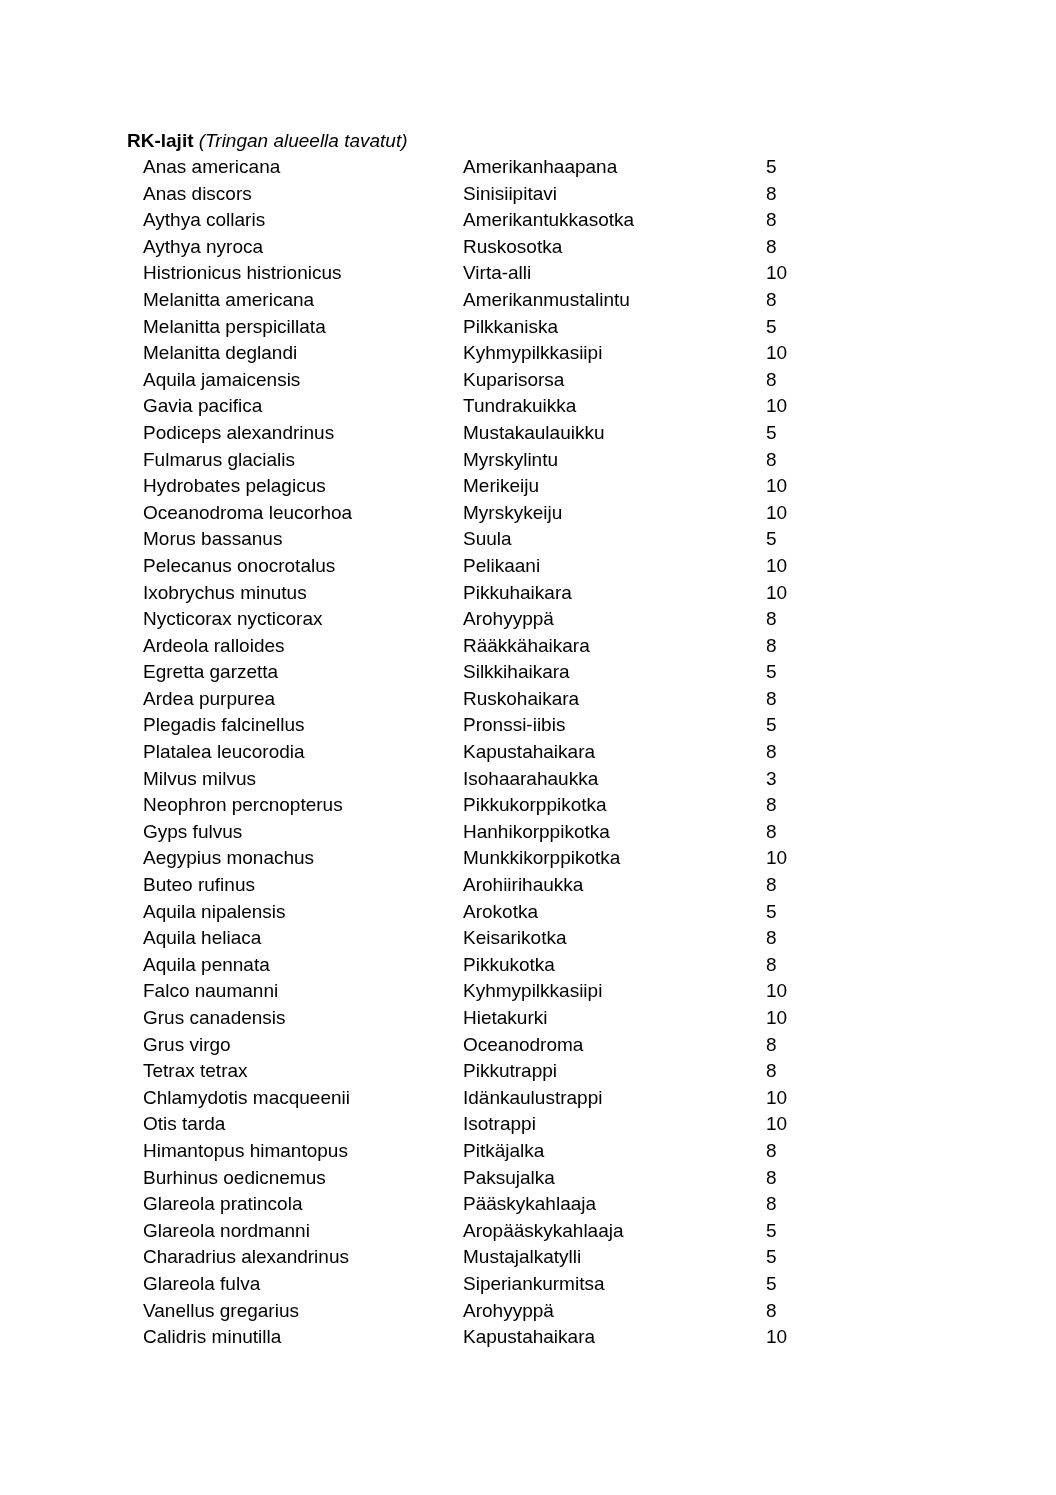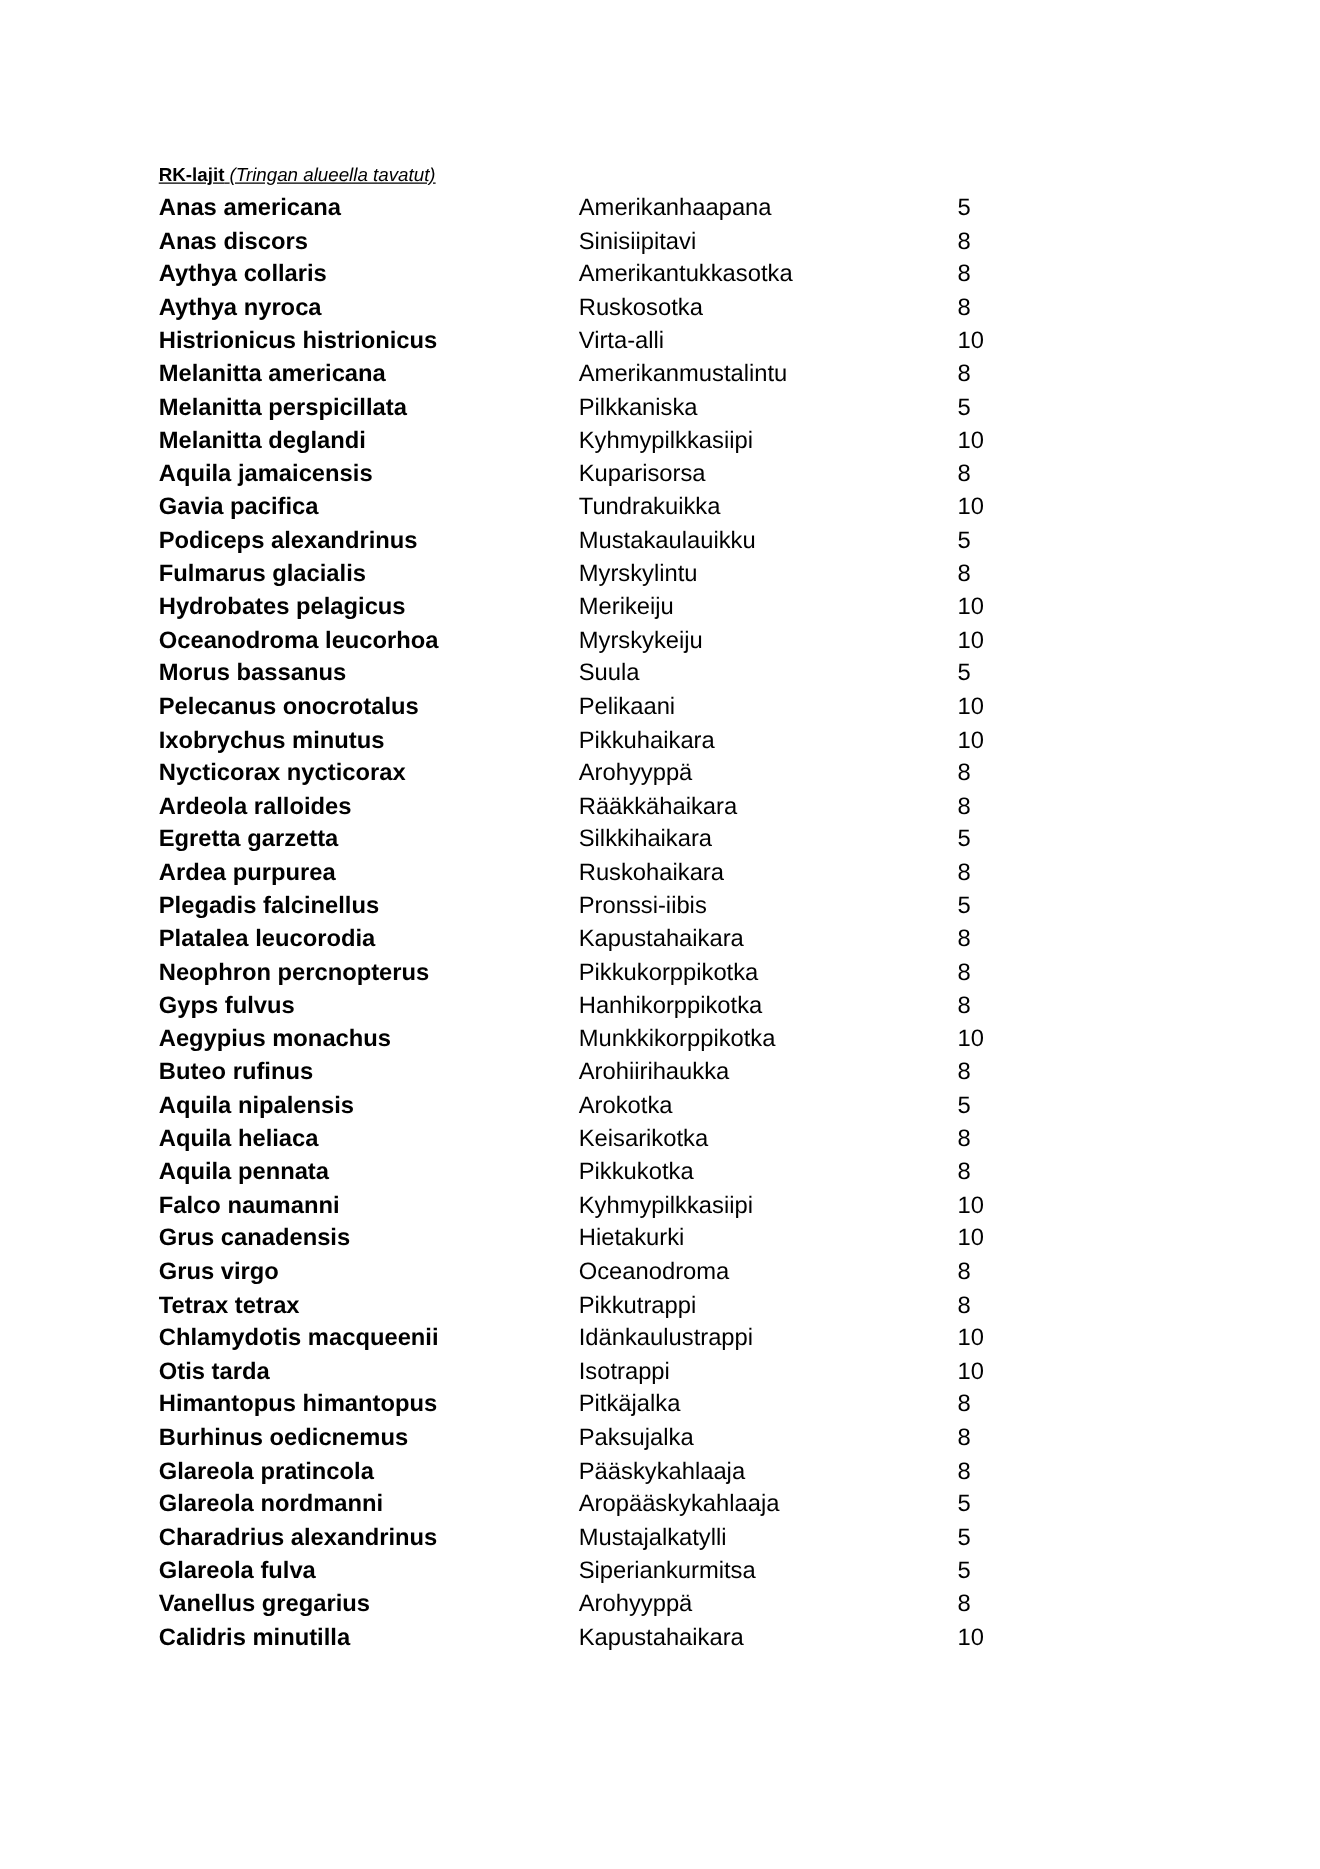--- a/index.html
+++ b/index.html
@@ -3,31 +3,30 @@
 <meta charset="utf-8">
 <style>
   html, body { margin: 0; padding: 0; background: #ffffff; }
   body {
     width: 1056px; height: 1495px; position: relative; overflow: hidden;
     font-family: "Liberation Sans", sans-serif; color: #000;
   }
   .page { position: absolute; left: 0; top: 0; width: 1056px; height: 1495px; background: #fff; }
   .title {
     position: absolute; left: 127px; top: 130px;
-    font-size: 15px; line-height: 22px; white-space: nowrap;
-    text-decoration: underline;
+    font-size: 19px; line-height: 22px; white-space: nowrap;
   }
   .title .bold { font-weight: bold; }
   .title .ital { font-style: italic; }
   .table { position: absolute; left: 127px; top: 156px; }
   .row { position: relative; height: 26.6px; width: 700px; }
   .cell {
     position: absolute; top: 0; font-size: 19px; line-height: 22px; white-space: nowrap;
   }
-  .c-sci { left: 0; font-weight: bold; }
+  .c-sci { left: 16px; }
   .c-fin { left: 336px; }
   .c-num { left: 639px; }
 </style>
 </head>
 <body>
 
 <div class="page">
   <div class="title">
     <span class="bold">RK-lajit</span>
     <span class="ital">(Tringan alueella tavatut)</span>
@@ -143,20 +142,25 @@
         <span class="cell c-sci">Plegadis falcinellus</span>
         <span class="cell c-fin">Pronssi-iibis</span>
         <span class="cell c-num">5</span>
       </div>
       <div class="row">
         <span class="cell c-sci">Platalea leucorodia</span>
         <span class="cell c-fin">Kapustahaikara</span>
         <span class="cell c-num">8</span>
       </div>
       <div class="row">
+        <span class="cell c-sci">Milvus milvus</span>
+        <span class="cell c-fin">Isohaarahaukka</span>
+        <span class="cell c-num">3</span>
+      </div>
+      <div class="row">
         <span class="cell c-sci">Neophron percnopterus</span>
         <span class="cell c-fin">Pikkukorppikotka</span>
         <span class="cell c-num">8</span>
       </div>
       <div class="row">
         <span class="cell c-sci">Gyps fulvus</span>
         <span class="cell c-fin">Hanhikorppikotka</span>
         <span class="cell c-num">8</span>
       </div>
       <div class="row">

